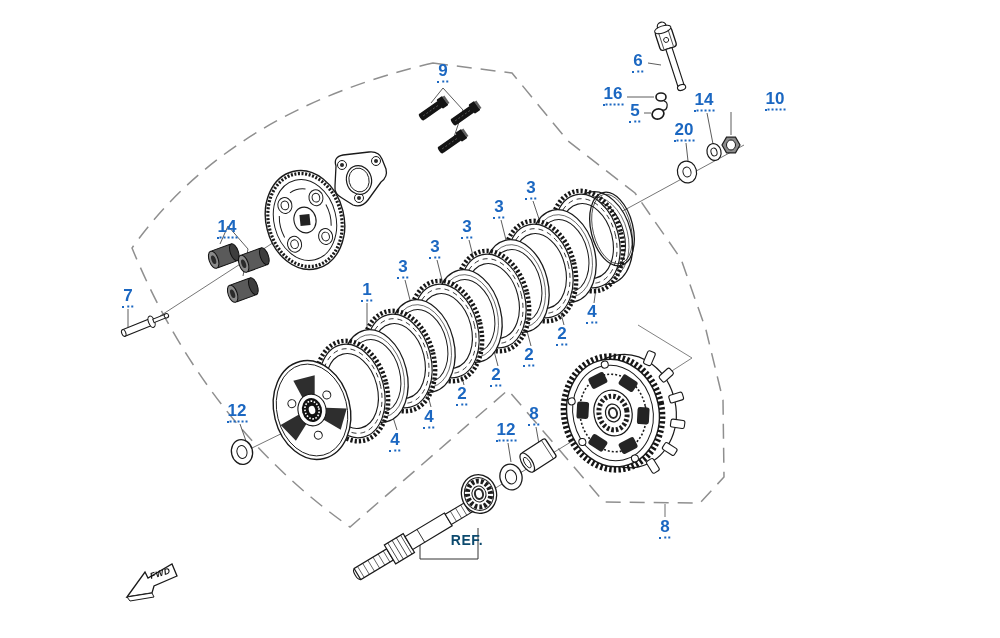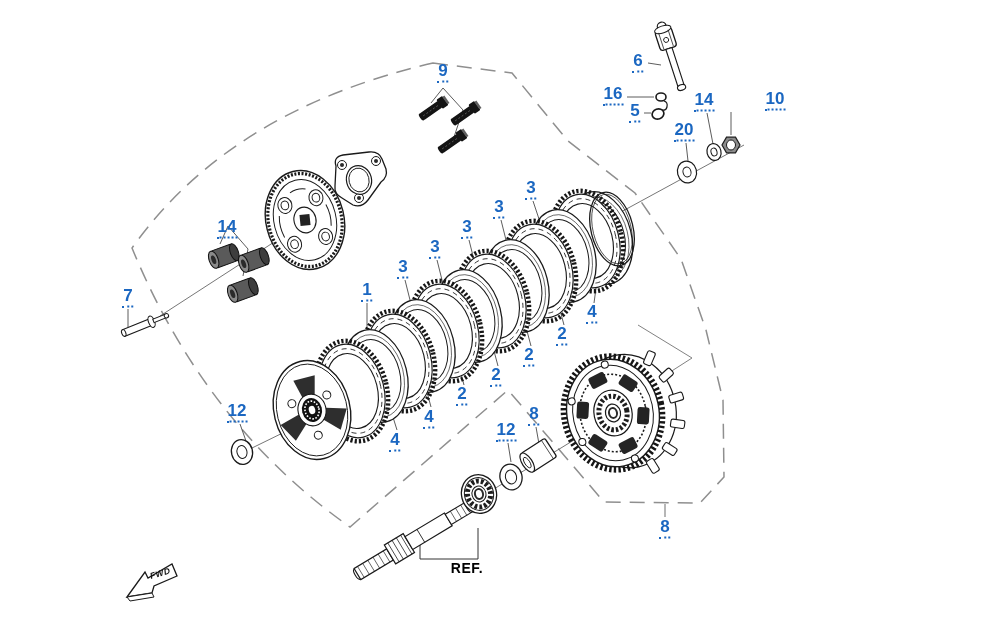--- a/index.html
+++ b/index.html
@@ -6,22 +6,22 @@
   html,body{margin:0;padding:0;background:#fff;}
   .stage{position:relative;width:1000px;height:638px;background:#fff;overflow:hidden;
          font-family:"Liberation Sans",sans-serif;}
   .stage svg{position:absolute;left:0;top:0;}
   #callout-layer{position:absolute;left:0;top:0;width:100%;height:100%;}
   .callout{position:absolute;transform:translate(-50%,-50%);color:var(--callout);
            font:700 17px "Liberation Sans",sans-serif;line-height:1;text-align:center;cursor:pointer;}
   .callout .num{display:block;padding:0 1px;}
   .callout::after{content:"";display:block;height:0;margin-top:2px;
                   border-bottom:2px dotted var(--callout);}
-  .ref-label{position:absolute;left:467px;top:568px;transform:translate(-50%,-50%);
-             font:700 14px "Liberation Sans",sans-serif;color:#000000;letter-spacing:.5px;}
+  .ref-label{position:absolute;left:467px;top:540px;transform:translate(-50%,-50%);
+             font:700 14px "Liberation Sans",sans-serif;color:#0c4a6e;letter-spacing:.5px;}
 </style>
 </head>
 <body>
 
 <div class="stage">
 
 <svg width="1000" height="638" viewBox="0 0 1000 638">
   <defs>
 
     <g id="plateT">

